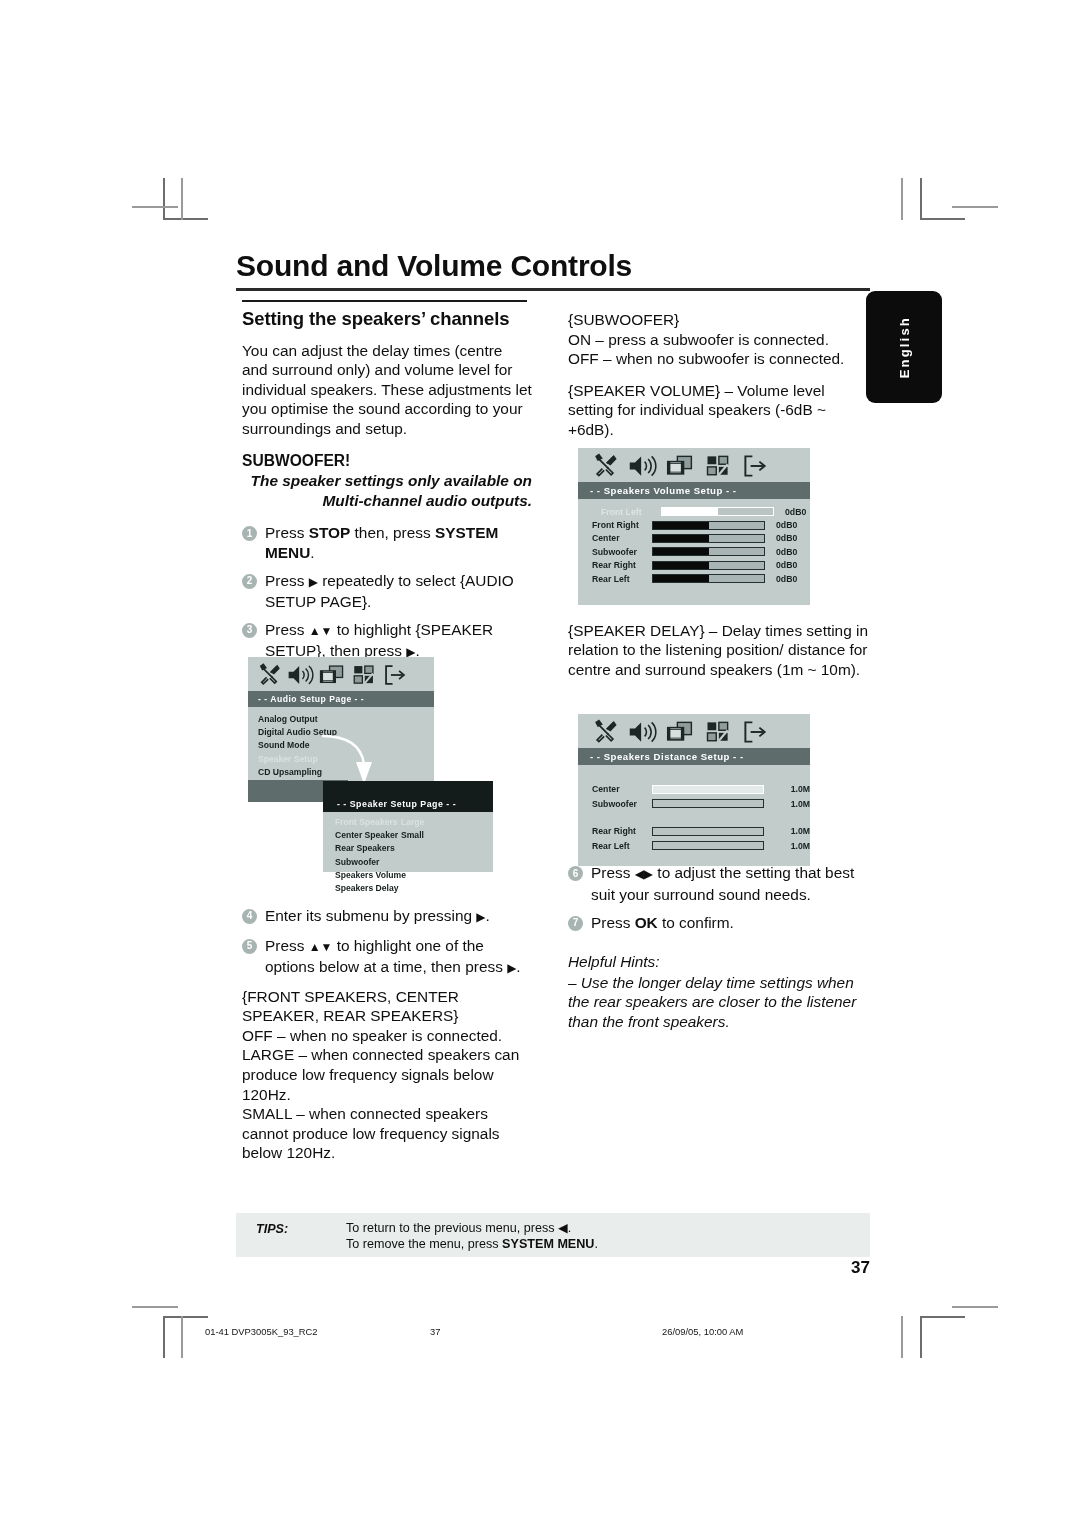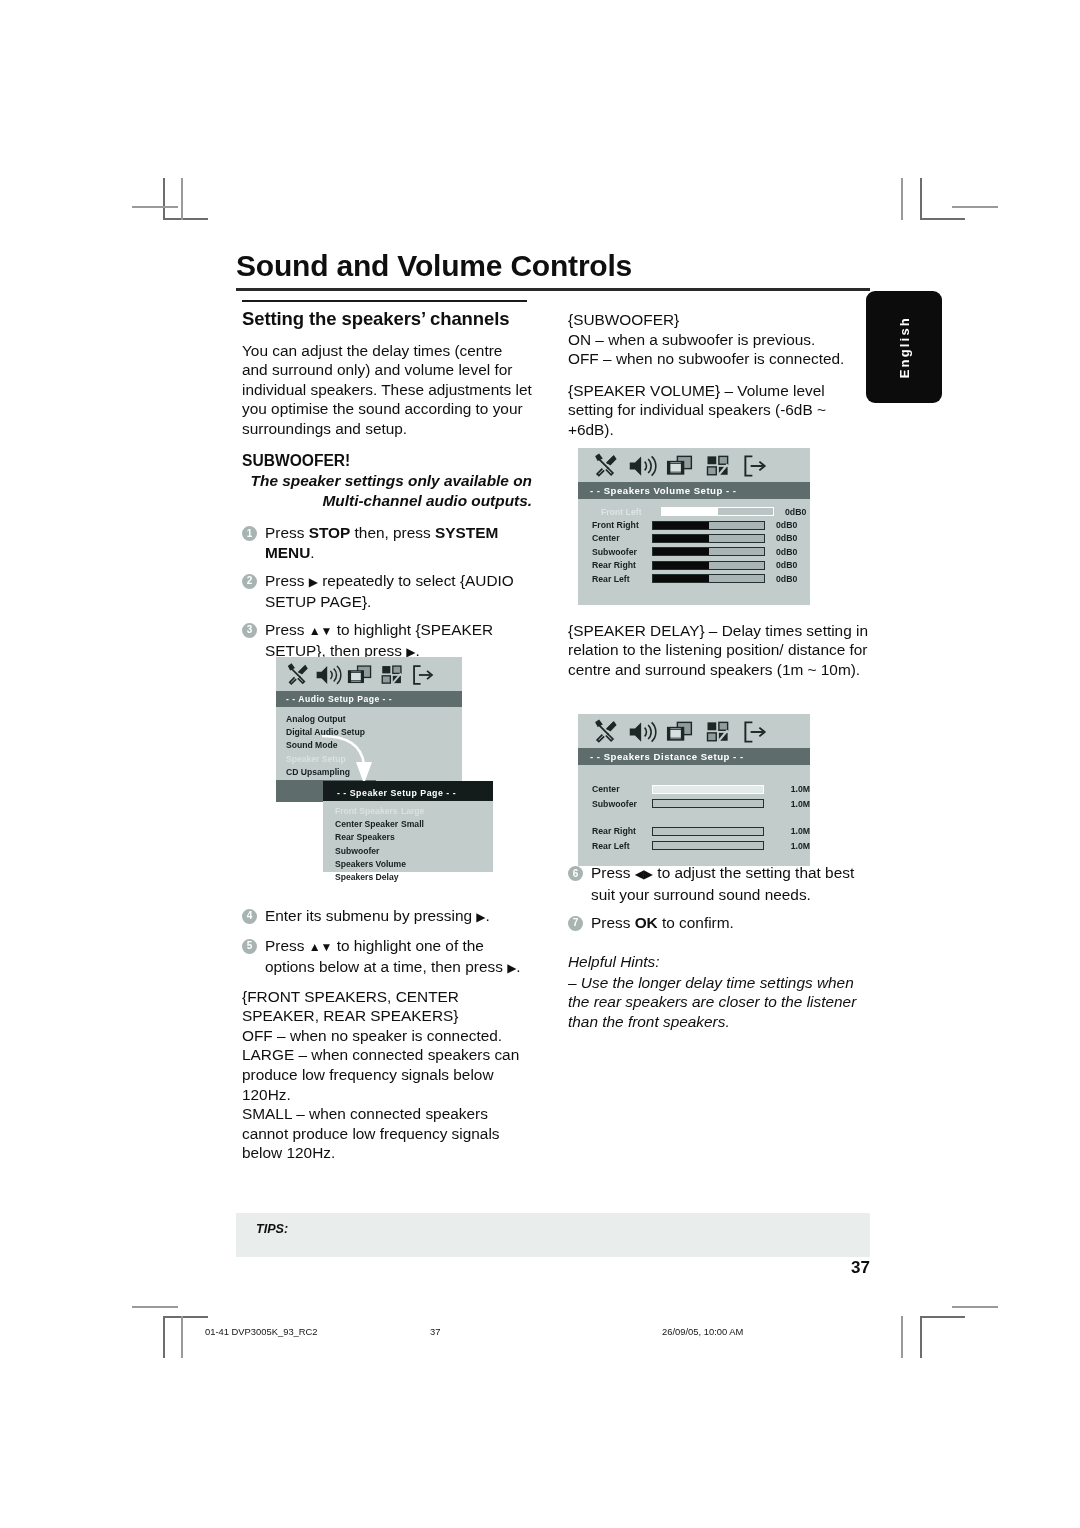--- a/index.html
+++ b/index.html
@@ -81,32 +81,32 @@
   .osd-band {
     background: #5e6d6c; color: #ffffff;
     font-size: 9.2px; font-weight: bold; letter-spacing: 0.5px;
     padding: 3px 8px 3px 10px; white-space: nowrap;
   }
   .osd-list { padding: 6px 0 0 10px; }
   .osd-item { font-size: 8.6px; font-weight: bold; color: #15201f; line-height: 13.2px; white-space: nowrap; }
   .osd-item.sel { color: #d9e2e1; }
 
   
-  #osd-audio { left: 276px; top: 657px; width: 186px; height: 145px; }
+  #osd-audio { left: 248px; top: 657px; width: 186px; height: 145px; }
   #osd-audio .osd-band { font-size: 8.6px; }
   #osd-audio-footer {
     position: absolute; left: 0; bottom: 0; width: 100px; height: 22px;
     background: #5e6d6c;
   }
   #arrow-curve { position: absolute; left: 320px; top: 730px; width: 80px; height: 62px; }
 
   
   #osd-speaker { left: 323px; top: 781px; width: 170px; height: 91px; background: #c2cccb; }
   #osd-speaker .osd-band {
-    background: #141b1b; font-size: 8.8px; padding: 7px 0 3px 14px;
+    background: #141b1b; font-size: 8.8px; padding: 18px 0 3px 14px;
   }
   #osd-speaker .osd-list { padding: 4px 7px 0 12px; }
   .osd-row { display: flex; }
   .osd-row .k { width: 66px; }
 
   
   #osd-volume { left: 578px; top: 448px; width: 232px; height: 157px; }
   #osd-volume .osd-band { background: #5e6d6c; font-size: 9.6px; padding-left: 12px; }
   .vol-rows { padding: 6px 0 0 0; }
   .vol-row { display: flex; align-items: center; height: 13.4px; padding-left: 14px; }
@@ -218,21 +218,21 @@
 
     <p class="tight" style="margin-top:6px;">{FRONT SPEAKERS, CENTER SPEAKER, REAR SPEAKERS}</p>
     <p class="tight">OFF – when no speaker is connected.</p>
     <p class="tight">LARGE – when connected speakers can produce low frequency signals below 120Hz.</p>
     <p class="tight">SMALL – when connected speakers cannot produce low frequency signals below 120Hz.</p>
   </div>
 
   <div class="col" id="col-right">
     <div style="height:10px;"></div>
     <p class="tight">{SUBWOOFER}</p>
-    <p class="tight">ON – when a subwoofer is previous.</p>
+    <p class="tight">ON – press a subwoofer is connected.</p>
     <p>OFF – when no subwoofer is connected.</p>
 
     <p>{SPEAKER VOLUME} – Volume level setting for individual speakers (-6dB ~ +6dB).</p>
 
     <div style="height:169px;"></div>
 
     <p>{SPEAKER DELAY} – Delay times setting in relation to the listening position/ distance for centre and surround speakers (1m ~ 10m).</p>
 
     <div style="height:172px;"></div>
 
@@ -481,20 +481,24 @@
       <div class="dist-row">
         <span class="dist-label">Rear Left</span>
         <span class="dist-bar"></span>
         <span class="dist-val">1.0M</span>
       </div>
     </div>
   </div>
 
   <div id="tips-box">
     <div id="tips-label">TIPS:</div>
+    <div id="tips-lines">
+      <div>To return to the previous menu, press ◀.</div>
+      <div><span>To remove the menu, press </span><span class="b">SYSTEM MENU</span><span>.</span></div>
+    </div>
   </div>
 
   <div id="page-number">37</div>
 
   <div class="footer-text" id="f-file">01-41 DVP3005K_93_RC2</div>
   <div class="footer-text" id="f-page">37</div>
   <div class="footer-text" id="f-date">26/09/05, 10:00 AM</div>
 
 </div>
 

